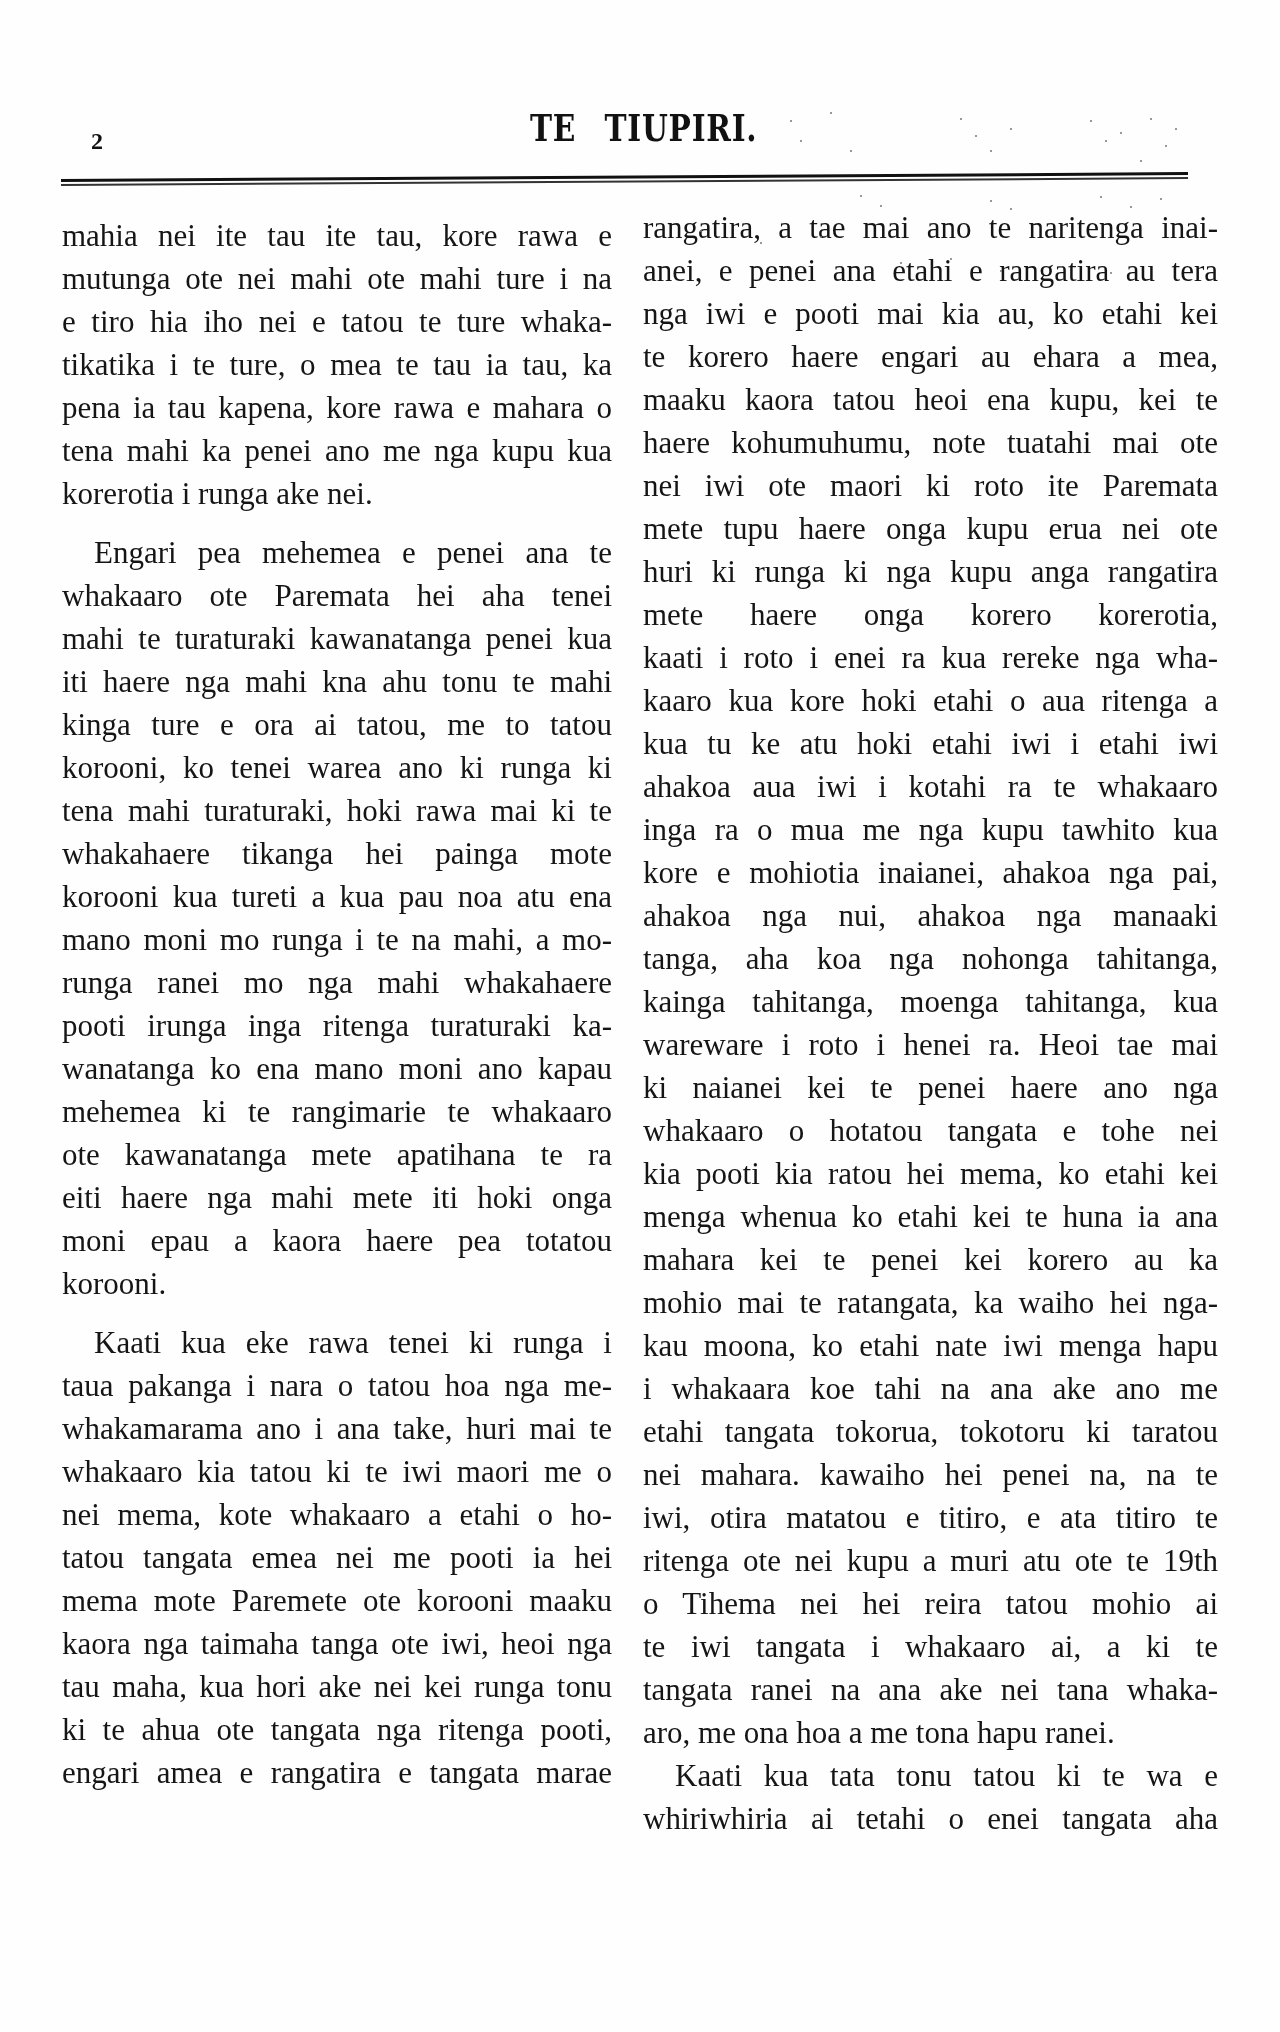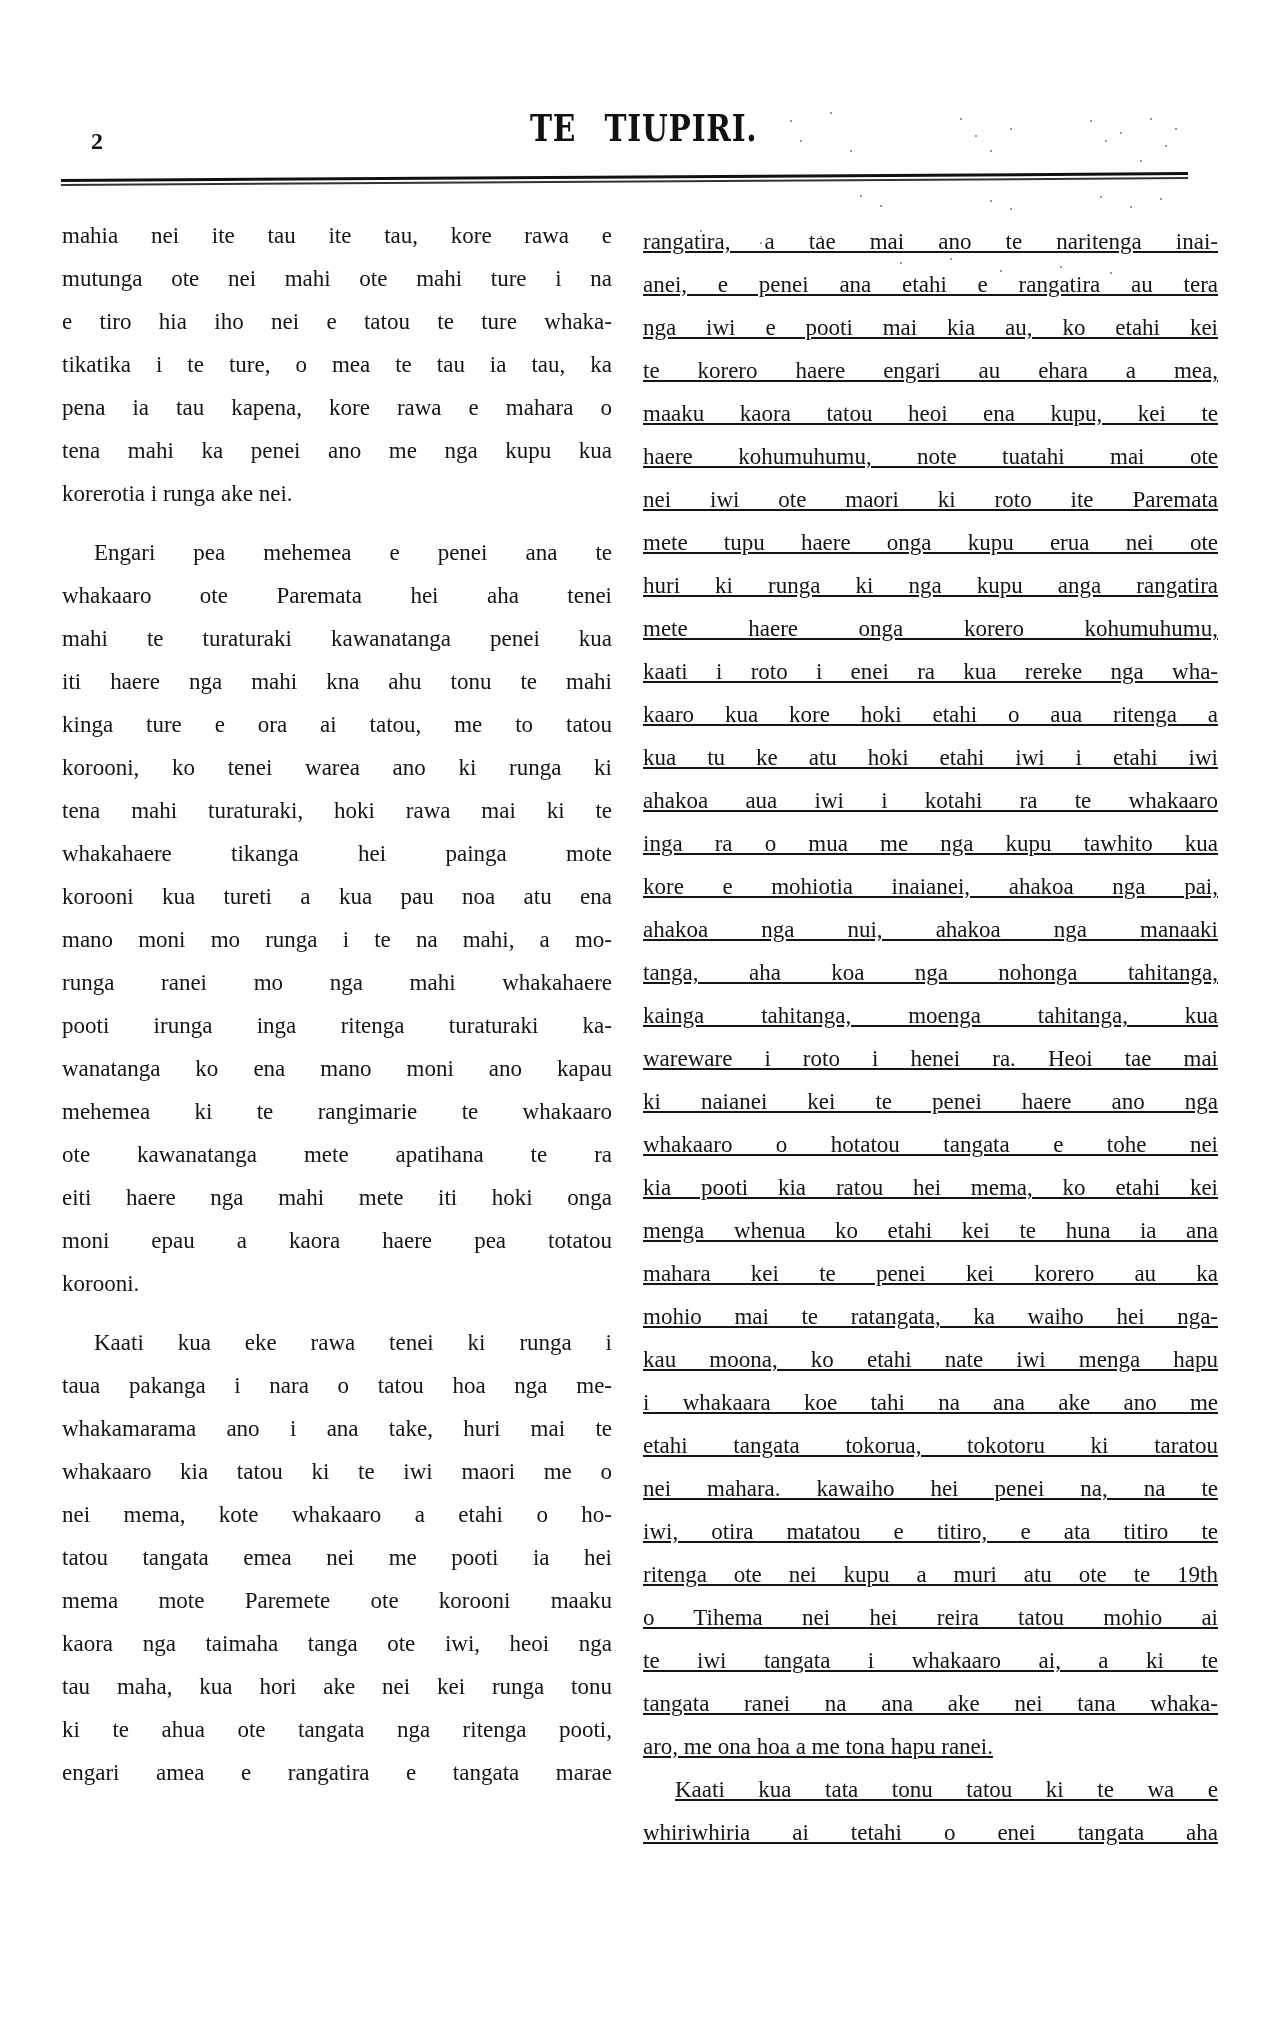--- a/index.html
+++ b/index.html
@@ -11,23 +11,23 @@
   }
   .masthead {
     position: absolute; left: 530px; top: 106px;
     font-family: "DejaVu Serif", serif; font-weight: bold; font-size: 38px; line-height: 44px;
     letter-spacing: 1px; word-spacing: 22px; white-space: nowrap;
     transform: scaleX(0.78); transform-origin: left top;
   }
   .rule { position: absolute; left: 61px; width: 1127px; background: #111; transform-origin: left center; transform: rotate(-0.35deg); }
   .rule.thick { top: 179px; height: 3px; }
   .rule.thin { top: 184px; height: 1.5px; background: #333; }
-  .column { position: absolute; font-family: "Liberation Serif", serif; font-size: 23px; color: #151515; }
+  .column { position: absolute; font-family: "Liberation Serif", serif; font-size: 31px; color: #151515; }
   .col-left { left: 62px; top: 214px; width: 550px; }
-  .col-right { left: 643px; top: 220px; width: 575px; text-decoration: underline; }
+  .col-right { left: 643px; top: 206px; width: 575px; }
   .line {
     height: 43px; line-height: 43px; white-space: nowrap;
     text-align: justify; text-align-last: justify; overflow: visible;
   }
   .line.last { text-align: left; text-align-last: left; }
   .line.indent { padding-left: 32px; }
   .para-gap { height: 16px; }
   .speck { position: absolute; width: 2px; height: 2px; background: #777; border-radius: 1px; }
 </style>
 </head>
@@ -82,21 +82,21 @@
   <div class="column col-right" id="col-1">
       <div class="line">rangatira, a tae mai ano te naritenga inai-</div>
       <div class="line">anei, e penei ana etahi e rangatira au tera</div>
       <div class="line">nga iwi e pooti mai kia au, ko etahi kei</div>
       <div class="line">te korero haere engari au ehara a mea,</div>
       <div class="line">maaku kaora tatou heoi ena kupu, kei te</div>
       <div class="line">haere kohumuhumu, note tuatahi mai ote</div>
       <div class="line">nei iwi ote maori ki roto ite Paremata</div>
       <div class="line">mete tupu haere onga kupu erua nei ote</div>
       <div class="line">huri ki runga ki nga kupu anga rangatira</div>
-      <div class="line">mete haere onga korero kohumuhumu,</div>
+      <div class="line">mete haere onga korero korerotia,</div>
       <div class="line">kaati i roto i enei ra kua rereke nga wha-</div>
       <div class="line">kaaro kua kore hoki etahi o aua ritenga a</div>
       <div class="line">kua tu ke atu hoki etahi iwi i etahi iwi</div>
       <div class="line">ahakoa aua iwi i kotahi ra te whakaaro</div>
       <div class="line">inga ra o mua me nga kupu tawhito kua</div>
       <div class="line">kore e mohiotia inaianei, ahakoa nga pai,</div>
       <div class="line">ahakoa nga nui, ahakoa nga manaaki</div>
       <div class="line">tanga, aha koa nga nohonga tahitanga,</div>
       <div class="line">kainga tahitanga, moenga tahitanga, kua</div>
       <div class="line">wareware i roto i henei ra. Heoi tae mai</div>

